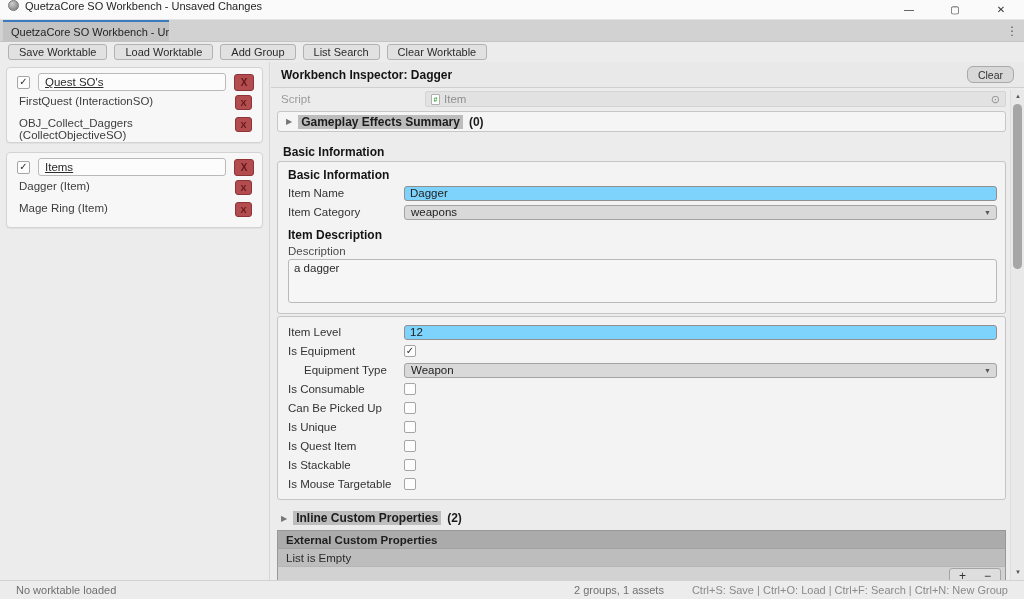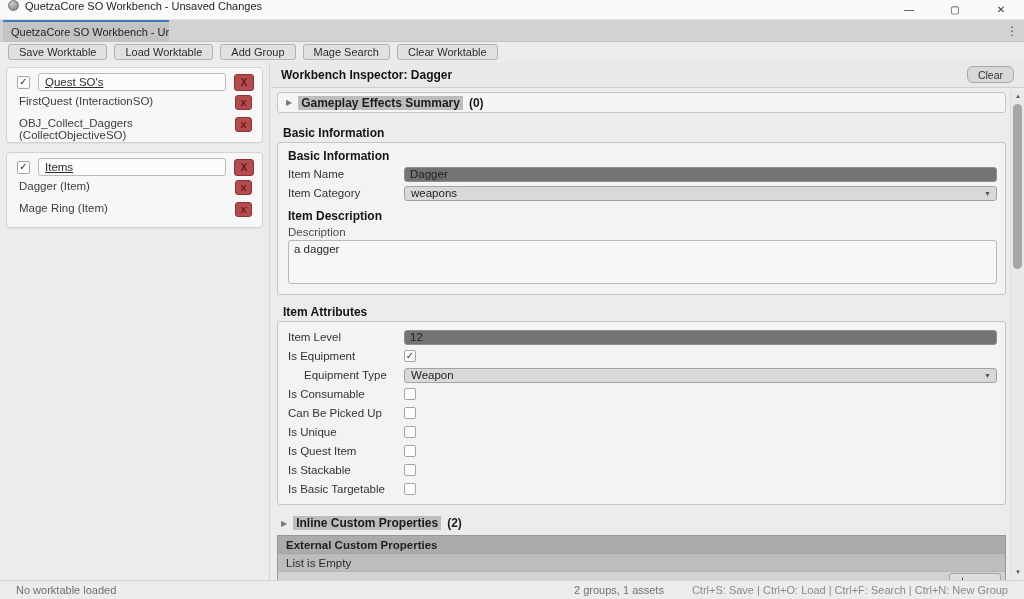--- a/index.html
+++ b/index.html
@@ -56,21 +56,21 @@
   .fold-arrow { font-size:8px; color:#767676; }
   .fold-label { font-weight:bold; font-size:12px; color:#1c1c1c; background:#bdbdbd; padding:0 3px; }
   .fold-count { font-weight:bold; font-size:12px; color:#1c1c1c; }
 
   .section-label { margin-top:13px; padding-left:6px; font-weight:bold; font-size:12px; color:#141414; }
   .box { margin-top:2px; background:#f3f3f3; border:1px solid #c5c5c5; border-radius:3px; padding:6px 8px 7px 10px; }
   .box-title { font-weight:bold; font-size:12px; color:#141414; margin-bottom:3px; }
   .frow { display:flex; align-items:center; height:16px; margin-top:3px; }
   .frow-label { width:116px; font-size:11.5px; color:#333; flex-shrink:0; }
   .frow-label.indent { padding-left:16px; }
-  .tfield { flex:1; height:15px; background:#737373; border:1px solid #909090; border-radius:3px; font-family:"Liberation Sans",sans-serif; font-size:11.5px; color:#222; padding:0 5px; }
+  .tfield { flex:1; height:15px; background:#7dd3fc; border:1px solid #909090; border-radius:3px; font-family:"Liberation Sans",sans-serif; font-size:11.5px; color:#222; padding:0 5px; }
   .dd { flex:1; height:15px; background:#d9d9d9; border:1px solid #a3a3a3; border-radius:3px; display:flex; align-items:center; padding:0 6px; position:relative; }
   .dd-value { font-size:11.5px; color:#222; }
   .dd-arrow { position:absolute; right:5px; font-size:7px; color:#555; }
   .sub-label { font-size:11.5px; color:#4a4a4a; margin-top:7px; }
   .desc-area { width:100%; height:44px; margin-top:2px; background:#f6f6f6; border:1px solid #b9b9b9; border-radius:3px; resize:none; font-family:"Liberation Sans",sans-serif; font-size:11.5px; color:#2b2b2b; padding:2px 5px; }
 
   .list-header { margin-top:4px; height:18px; background:#ababab; border:1px solid #979797; border-bottom:none; display:flex; align-items:center; padding:0 8px; font-size:11.5px; font-weight:bold; color:#1e1e1e; }
   .list-empty { height:18px; background:#bdbdbd; border:1px solid #979797; border-top:1px solid #a2a2a2; border-bottom:none; display:flex; align-items:center; padding:0 8px; font-size:11.5px; color:#2a2a2a; }
   .list-footer { height:19px; background:#d2d2d2; border:1px solid #979797; border-top:1px solid #b5b5b5; position:relative; }
   .pm-box { position:absolute; right:4px; top:1px; height:16px; width:52px; background:#dedede; border:1px solid #a5a5a5; border-radius:3px; display:flex; }
@@ -104,21 +104,21 @@
 
 <div class="tabbar">
   <div class="tab">QuetzaCore SO Workbench - Un...</div>
   <div class="kebab">⋮</div>
 </div>
 
 <div class="toolbar">
   <div class="tb-btn">Save Worktable</div>
   <div class="tb-btn">Load Worktable</div>
   <div class="tb-btn">Add Group</div>
-  <div class="tb-btn">Mage Search</div>
+  <div class="tb-btn">List Search</div>
   <div class="tb-btn">Clear Worktable</div>
 </div>
 
 <div class="main">
 
   <div class="left-panel">
 
     <div class="group-card">
       <div class="group-head">
         <div class="cb on">✓</div>
@@ -155,20 +155,28 @@
 
   <div class="right-panel">
 
     <div class="insp-header">
       <div class="insp-title">Workbench Inspector: Dagger</div>
       <div class="clear-btn">Clear</div>
     </div>
 
     <div class="insp-content">
 
+      <div class="script-row">
+        <div class="script-label">Script</div>
+        <div class="script-field">
+          <div class="script-icon">#</div>
+          <div class="script-value">Item</div>
+          <div class="obj-picker">⊙</div>
+        </div>
+      </div>
 
       <div class="fold-box">
         <span class="fold-arrow">▶</span>
         <span class="fold-label">Gameplay Effects Summary</span>
         <span class="fold-count">(0)</span>
       </div>
 
       <div class="section-label">Basic Information</div>
 
       <div class="box">
@@ -182,21 +190,20 @@
           <div class="dd">
             <span class="dd-value">weapons</span>
             <span class="dd-arrow">▼</span>
           </div>
         </div>
         <div class="box-title" style="margin-top:8px;">Item Description</div>
         <div class="sub-label" style="margin-top:0;">Description</div>
         <textarea class="desc-area" style="">a dagger</textarea>
       </div>
 
-      <div class="section-label" style="margin-top:10px;">Item Attributes</div>
 
       <div class="box" style="padding-top:4px;">
         <div class="frow">
           <div class="frow-label">Item Level</div>
           <input class="tfield" value="12" style="">
         </div>
         <div class="frow">
           <div class="frow-label">Is Equipment</div>
           <div class="cb on" style="width:12px;height:12px;">✓</div>
         </div>
@@ -221,21 +228,21 @@
         </div>
         <div class="frow">
           <div class="frow-label">Is Quest Item</div>
           <div class="cb" style="width:12px;height:12px;"></div>
         </div>
         <div class="frow">
           <div class="frow-label">Is Stackable</div>
           <div class="cb" style="width:12px;height:12px;"></div>
         </div>
         <div class="frow">
-          <div class="frow-label">Is Basic Targetable</div>
+          <div class="frow-label">Is Mouse Targetable</div>
           <div class="cb" style="width:12px;height:12px;"></div>
         </div>
       </div>
 
       <div class="fold-plain">
         <span class="fold-arrow">▶</span>
         <span class="fold-label">Inline Custom Properties</span>
         <span class="fold-count">(2)</span>
       </div>
 

